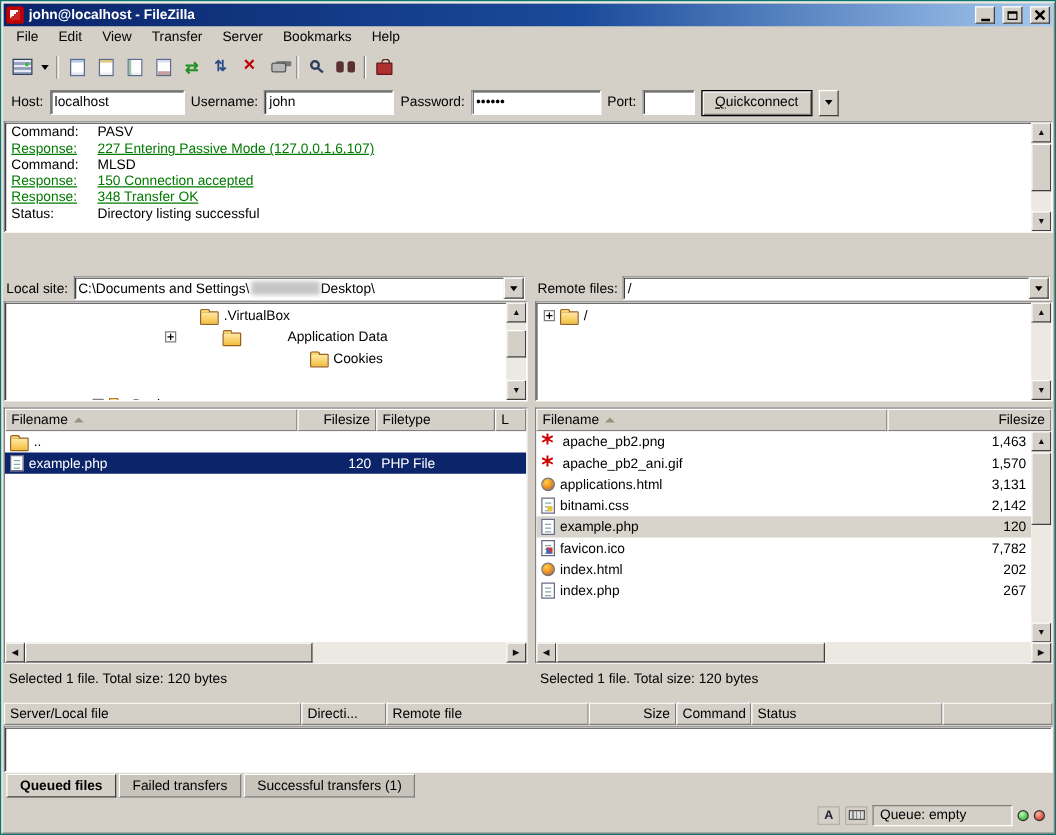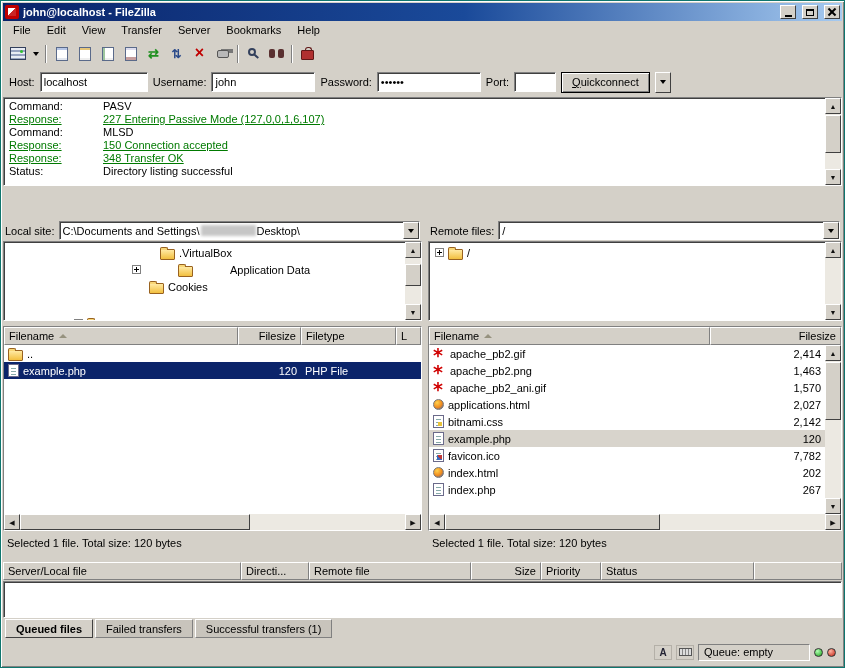--- a/index.html
+++ b/index.html
@@ -62,21 +62,21 @@
     box-shadow:inset 1px 1px 0 #fff, inset -1px -1px 0 #808080;font:11px "Liberation Sans",sans-serif;}
   .qbtn::first-letter{text-decoration:underline;}
   .qdd{width:16px;height:21px;background:#d4d0c8;border:1px solid;border-color:#fff #404040 #404040 #fff;display:grid;place-items:center;}
 
   
   .sunken{background:#fff;border:1px solid;border-color:#808080 #fff #fff #808080;box-shadow:inset 1px 1px 0 #404040;}
 
   
   .log{flex:0 0 89px;display:flex;overflow:hidden;}
   .log-lines{flex:1;padding-top:2px;overflow:hidden;}
-  .logline{display:flex;height:13px;line-height:13px;white-space:nowrap;gap:25px;}
+  .logline{display:flex;height:13px;line-height:13px;white-space:nowrap;}
   .logpre{flex:none;width:74px;padding-left:5px;}
   .logline.g{color:#007a00;text-decoration:underline;}
 
   
   .vscroll{flex:0 0 16px;background:#ece9e2;position:relative;}
   .hscroll{flex:0 0 16px;background:#ece9e2;position:relative;display:flex;justify-content:space-between;}
   .sar{width:16px;height:16px;background:#d4d0c8;border:1px solid;border-color:#fff #404040 #404040 #fff;
     display:grid;place-items:center;font-size:7px;line-height:1;color:#111;}
   .vscroll .sar{position:absolute;left:0;} .vscroll .sar.up{top:0;} .vscroll .sar.dn{bottom:0;}
   .sar.up::before{content:"▲";} .sar.dn::before{content:"▼";}
@@ -299,21 +299,21 @@
         <div class="tree-rows">
           <div class="trow" style="padding-left:145px;margin-left:11px;">
               <span class="ic ic-folder"></span>
               <span>.VirtualBox</span>
             </div>
           <div class="trow" style="padding-left:128px;gap:37px;">
               <span class="exp plus"></span>
               <span class="ic ic-folder"></span>
               <span>Application Data</span>
             </div>
-          <div class="trow" style="padding-left:145px;">
+          <div class="trow" style="padding-left:145px;justify-content:center;">
               <span class="ic ic-folder"></span>
               <span>Cookies</span>
             </div>
           <div class="trow" style="padding-left:70px;margin-top:20px;">
               <span class="exp"></span>
               <span class="ic ic-folder"></span>
               <span>Desktop</span>
             </div>
         </div>
         <div class="vscroll">
@@ -411,44 +411,37 @@
             </span>
           <span class="hcol hr-size right">
               <span>Filesize</span>
             </span>
         </div>
         <div class="listbody">
           <div class="rows">
             <div class="frow">
                 <span class="fcell rc-name">
                   <span class="ic ic-star"></span>
-                  <span>apache_pb2.gif</span>
-                </span>
-                <span class="fcell rc-size">2,414</span>
-              </div>
-            <div class="frow">
-                <span class="fcell rc-name">
-                  <span class="ic ic-star"></span>
                   <span>apache_pb2.png</span>
                 </span>
                 <span class="fcell rc-size">1,463</span>
               </div>
             <div class="frow">
                 <span class="fcell rc-name">
                   <span class="ic ic-star"></span>
                   <span>apache_pb2_ani.gif</span>
                 </span>
                 <span class="fcell rc-size">1,570</span>
               </div>
             <div class="frow">
                 <span class="fcell rc-name">
                   <span class="ic ic-ball"></span>
                   <span>applications.html</span>
                 </span>
-                <span class="fcell rc-size">2,027</span>
+                <span class="fcell rc-size">3,131</span>
               </div>
             <div class="frow">
                 <span class="fcell rc-name">
                   <span class="ic ic-page ic-css"></span>
                   <span>bitnami.css</span>
                 </span>
                 <span class="fcell rc-size">2,142</span>
               </div>
             <div class="frow inactive-sel">
                 <span class="fcell rc-name">
@@ -506,21 +499,21 @@
     <span class="hcol q2">
         <span>Directi...</span>
       </span>
     <span class="hcol q3">
         <span>Remote file</span>
       </span>
     <span class="hcol q4 right">
         <span>Size</span>
       </span>
     <span class="hcol q5">
-        <span>Priority</span>
+        <span>Command</span>
       </span>
     <span class="hcol q6">
         <span>Status</span>
       </span>
     <span class="hcol q7"></span>
   </div>
   <div class="queuebody sunken"></div>
 
   <div class="tabsrow">
     <span class="tab active">Queued files</span>

